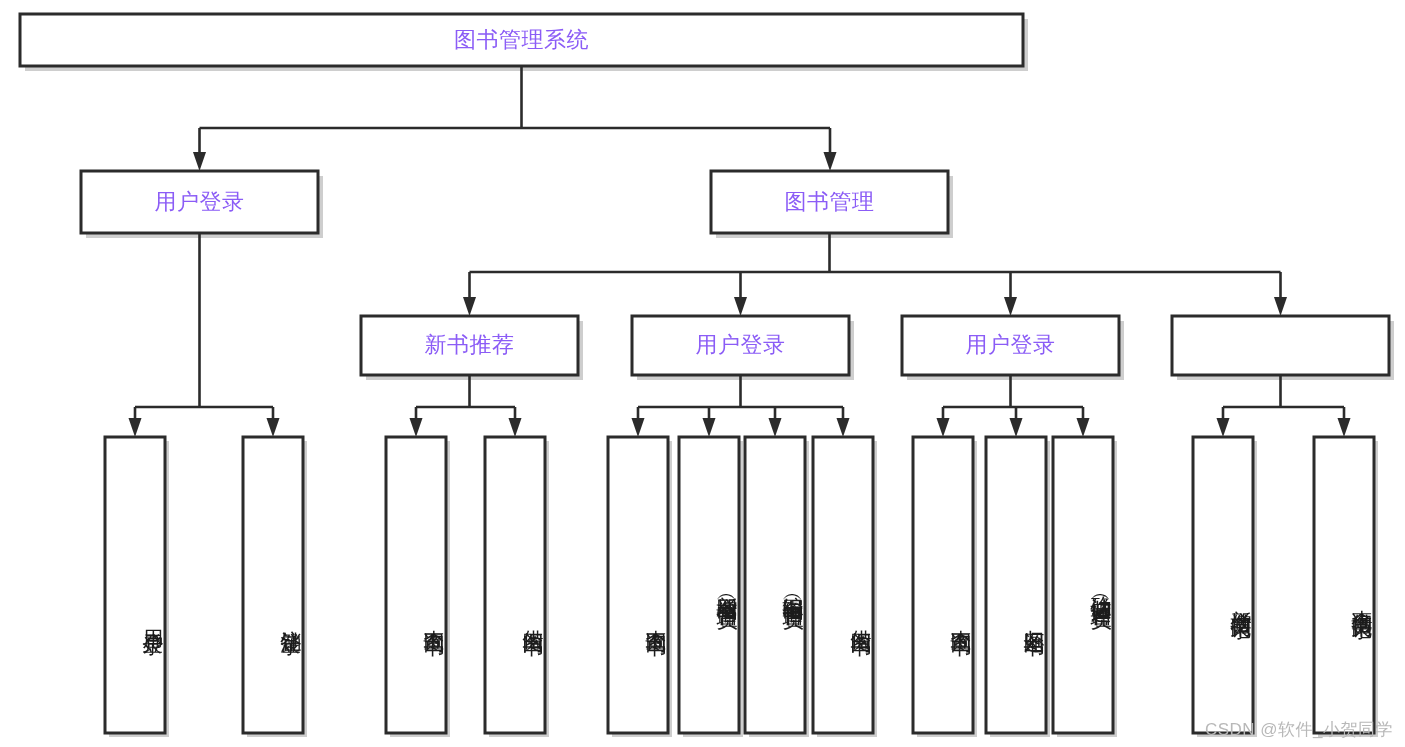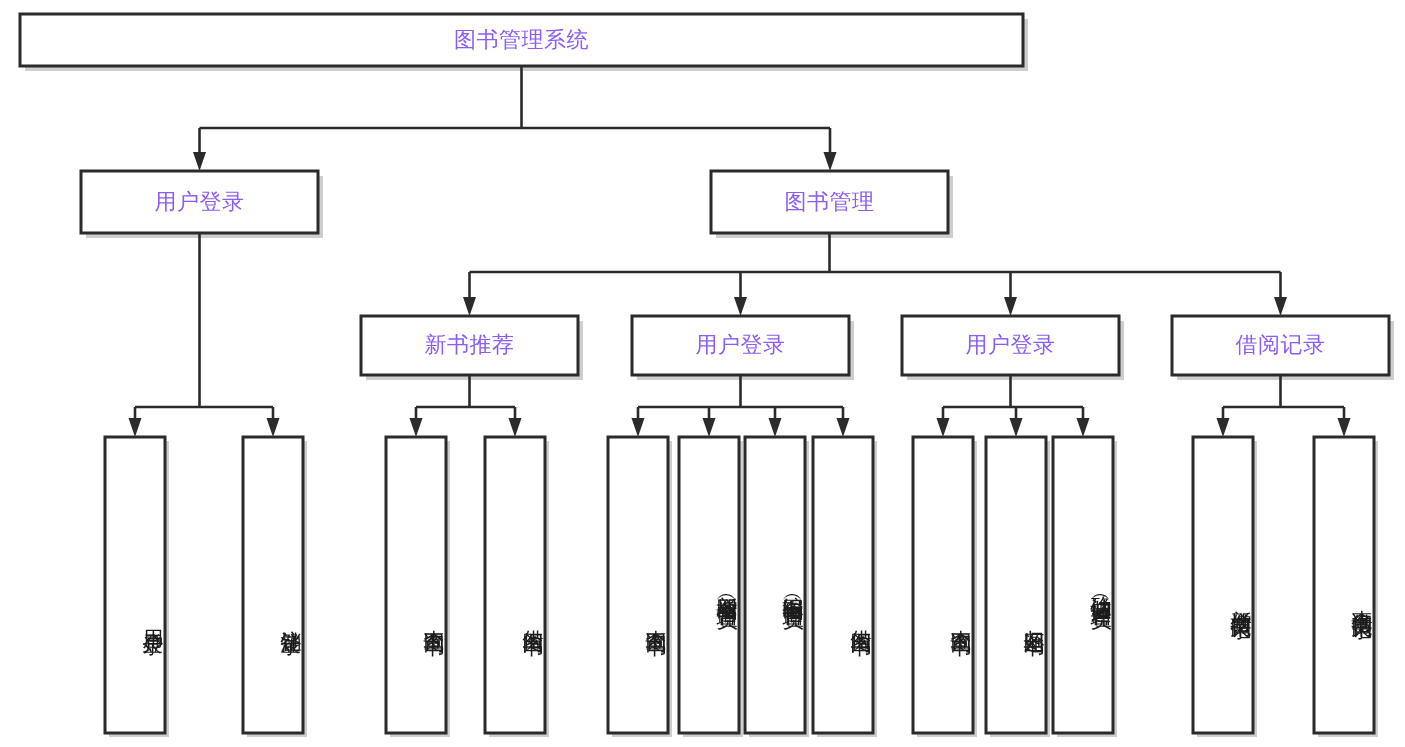--- a/index.html
+++ b/index.html
@@ -257,21 +257,20 @@
   <div class="node-label-h" style="left:81px; top:171px; width:237px; height:62px;">用户登录</div>
 
   <div class="node-label-h" style="left:711px; top:171px; width:237px; height:62px;">图书管理</div>
 
   <div class="node-label-h" style="left:361px; top:316px; width:217px; height:59px;">新书推荐</div>
 
   <div class="node-label-h" style="left:632px; top:316px; width:217px; height:59px;">用户登录</div>
 
   <div class="node-label-h" style="left:902px; top:316px; width:217px; height:59px;">用户登录</div>
 
-  <div class="node-label-h" style="left:1172px; top:316px; width:217px; height:59px;">借阅记录</div>
 
   <div class="node-label-v" style="left:105px; top:500px; width:60px; height:233px;">用户登录</div>
 
   <div class="node-label-v" style="left:243px; top:500px; width:60px; height:233px;">注销登录</div>
 
   <div class="node-label-v" style="left:386px; top:500px; width:60px; height:233px;">查询图书</div>
 
   <div class="node-label-v" style="left:485px; top:500px; width:60px; height:233px;">借阅图书</div>
 
   <div class="node-label-v" style="left:608px; top:500px; width:60px; height:233px;">查询图书</div>
@@ -285,14 +284,15 @@
   <div class="node-label-v" style="left:913px; top:500px; width:60px; height:233px;">查询图书</div>
 
   <div class="node-label-v" style="left:986px; top:500px; width:60px; height:233px;">归还图书</div>
 
   <div class="node-label-v" style="left:1053px; top:443px; width:60px; height:290px;">确认归还（管理员）</div>
 
   <div class="node-label-v" style="left:1193px; top:465px; width:60px; height:268px;">新增借阅记录</div>
 
   <div class="node-label-v" style="left:1314px; top:465px; width:60px; height:268px;">查询借阅记录</div>
 
+  <div class="watermark">CSDN @软件_小贺同学</div>
 
 </div>
 
 </body></html>

